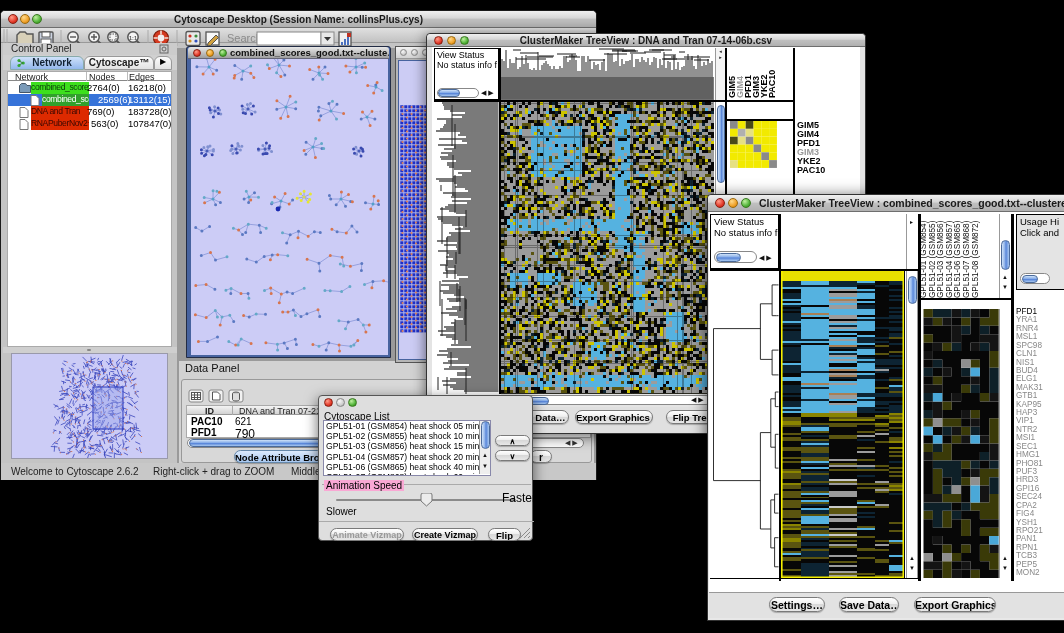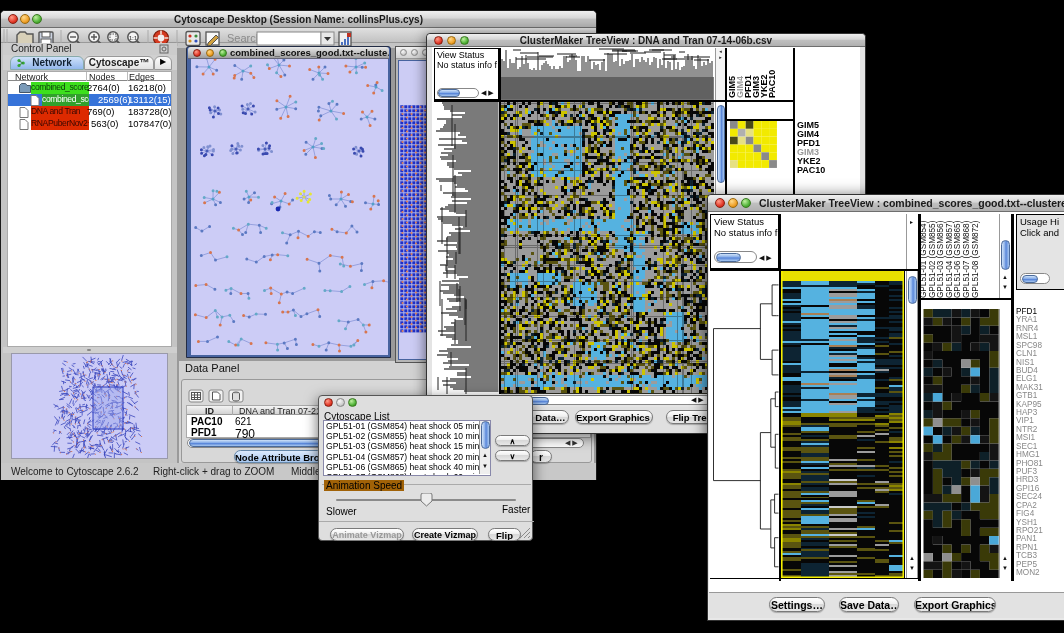--- a/index.html
+++ b/index.html
@@ -467,26 +467,26 @@
       <div style="white-space:nowrap;padding-left:2px">GPL51-07 (GSM868) heat shock 60 min</div>
     </div>
     <div class="abs" style="left:160px;top:25px;width:11px;height:53px;background:#eee;border-left:1px solid #999">
       <div class="pillv" style="left:0.5px;top:0px;width:9px;height:28px"></div>
       <span class="abs" style="left:2px;top:31px;font-size:6px;color:#111">▲</span>
       <span class="abs" style="left:2px;top:42px;font-size:6px;color:#111">▼</span>
     </div>
     <div class="btn" style="left:176px;top:39px;width:35px;height:11px;line-height:11px;font-size:8px">∧</div>
     <div class="btn" style="left:176px;top:54px;width:35px;height:11px;line-height:11px;font-size:8px">∨</div>
     <div class="abs" style="left:3px;top:88px;width:209px;height:34px;border-top:1px solid #aaa"></div>
-    <span class="abs" style="left:5px;top:84px;font-size:10px;color:#000;background:#a16207;padding:0 2px">Animation Speed</span>
+    <span class="abs" style="left:5px;top:84px;font-size:10px;color:#000;background:#f9a8d4;padding:0 2px">Animation Speed</span>
     <div class="abs" style="left:17px;top:103px;width:180px;height:2px;background:#8a8a8a;border-radius:1px"></div>
     <svg class="abs" style="left:101px;top:97px" width="13" height="14">
       <path d="M1 2a2 2 0 0 1 2-2h7a2 2 0 0 1 2 2v6l-5.5 5L1 8z" fill="#ececec" stroke="#777"></path>
     </svg>
     <span class="abs" style="left:7px;top:110px;font-size:10px;color:#000">Slower</span>
-    <span class="abs" style="left:183px;top:108px;font-size:10px;color:#000">Faster</span>
+    <span class="abs" style="left:183px;top:95px;font-size:12px;color:#000">Faster</span>
     <div class="abs" style="left:0px;top:125px;width:215px;height:1px;background:#aaa"></div>
     <div class="btn" style="left:11px;top:132px;width:74px;height:13px;line-height:13px;color:#999;font-size:9px">Animate Vizmap</div>
     <div class="btn" style="left:93px;top:132px;width:66px;height:13px;line-height:13px;font-size:9px">Create Vizmap</div>
     <div class="btn" style="left:169px;top:132px;width:33px;height:13px;line-height:13px;font-size:9.5px">Flip</div>
     <svg class="abs" style="right:1px;bottom:1px" width="12" height="12">
       <path stroke="#8a8a8a" d="M11 1L1 11M11 5L5 11M11 9L9 11"></path>
     </svg>
   </div>
 </body></html>

